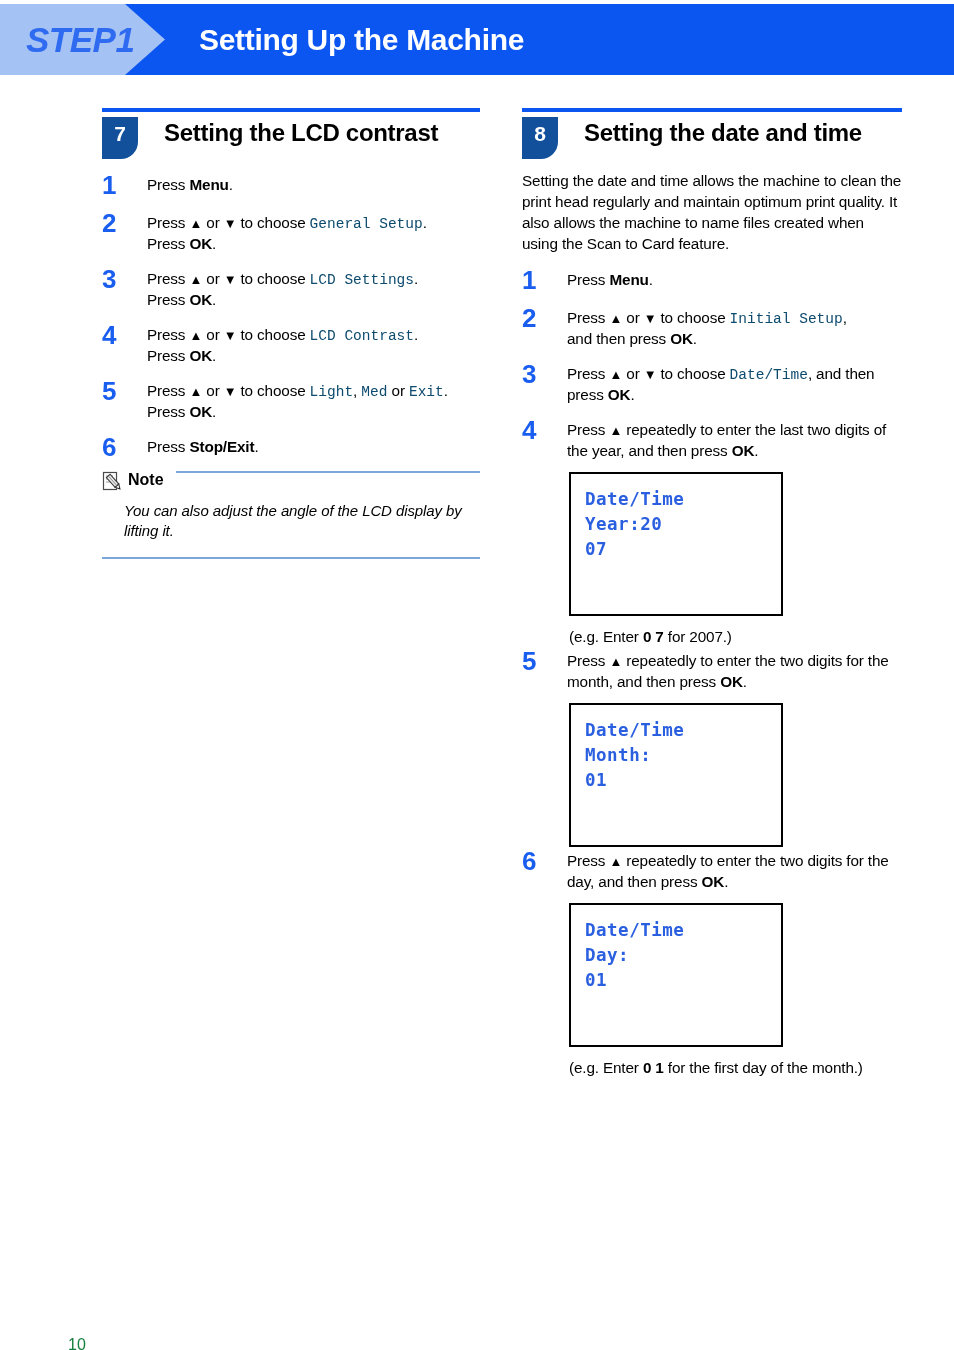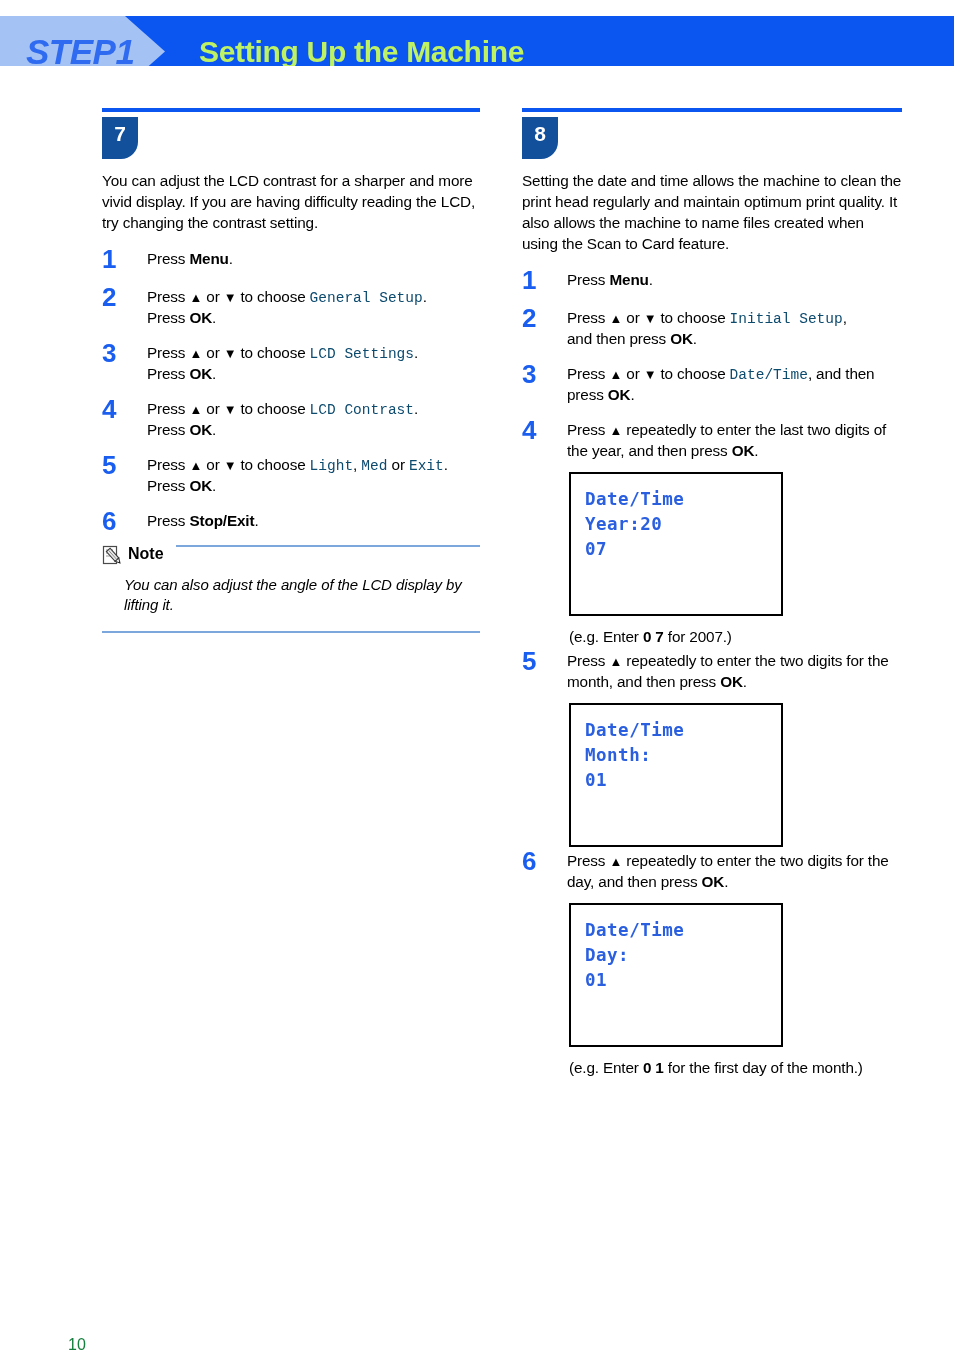--- a/index.html
+++ b/index.html
@@ -17,23 +17,23 @@
     position: relative;
     width: 954px;
     height: 1350px;
     background: #ffffff;
   }
 
   
   .banner {
     position: absolute;
     left: 0;
-    top: 16px;
+    top: 4px;
     width: 954px;
-    height: 50px;
+    height: 71px;
     background: #0b55f0;
     overflow: hidden;
   }
   .banner-arrow {
     position: absolute;
     left: 0;
     top: 0;
     width: 165px;
     height: 71px;
     background: #a5c2f5;
@@ -49,21 +49,21 @@
     letter-spacing: -0.5px;
     color: #2f6bf0;
     line-height: 44px;
   }
   .banner-title {
     position: absolute;
     left: 199px;
     top: 15px;
     font-size: 30px;
     font-weight: bold;
-    color: #bef264;
+    color: #ffffff;
     line-height: 42px;
     letter-spacing: -0.3px;
   }
 
   
   .col {
     position: absolute;
     top: 108px;
   }
   .col-left  { left: 102px; width: 378px; }
@@ -231,23 +231,23 @@
     <div class="banner-step">STEP1</div>
     <div class="banner-title">Setting Up the Machine</div>
   </div>
 
   <div class="col col-left">
 
     <div class="sec-rule"></div>
 
     <div class="sec-head">
       <div class="sec-badge">7</div>
+      <div class="sec-title">Setting the LCD contrast</div>
     </div>
 
-    <div class="intro">You can adjust the LCD contrast for a sharper and more vivid display. If you are having difficulty reading the LCD, try changing the contrast setting.</div>
 
     <div class="steps">
         <div class="step">
           <div class="step-num">1</div>
           <div class="step-body">Press <span class="b">Menu</span>.</div>
         </div>
         <div class="step">
           <div class="step-num">2</div>
           <div class="step-body">Press <span class="tri">▲</span> or <span class="tri">▼</span> to choose <span class="mono">General Setup</span>.<br>Press <span class="b">OK</span>.</div>
         </div>
@@ -293,20 +293,21 @@
     </div>
 
   </div>
 
   <div class="col col-right">
 
     <div class="sec-rule"></div>
 
     <div class="sec-head">
       <div class="sec-badge">8</div>
+      <div class="sec-title">Setting the date and time</div>
     </div>
 
     <div class="intro">Setting the date and time allows the machine to clean the print head regularly and maintain optimum print quality. It also allows the machine to name files created when using the Scan to Card feature.</div>
 
     <div class="steps">
 
       <div>
           <div class="step">
             <div class="step-num">1</div>
             <div class="step-body">Press <span class="b">Menu</span>.</div>

